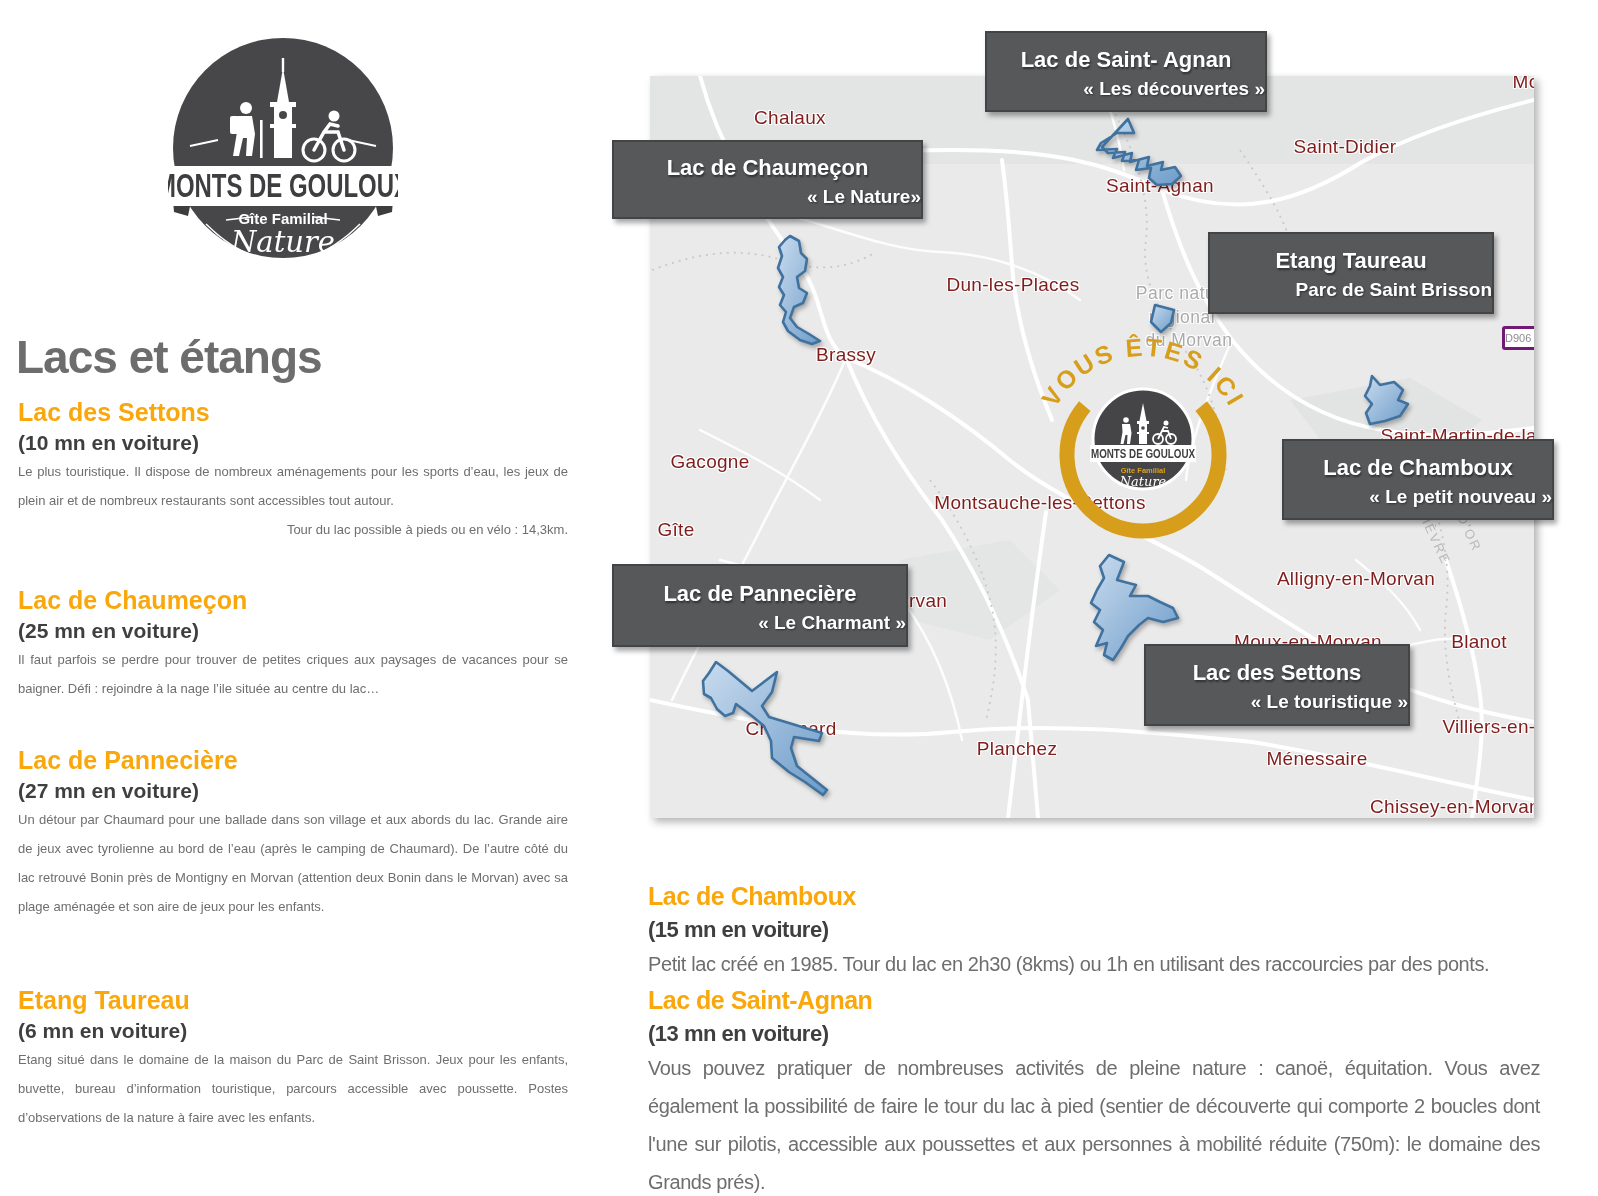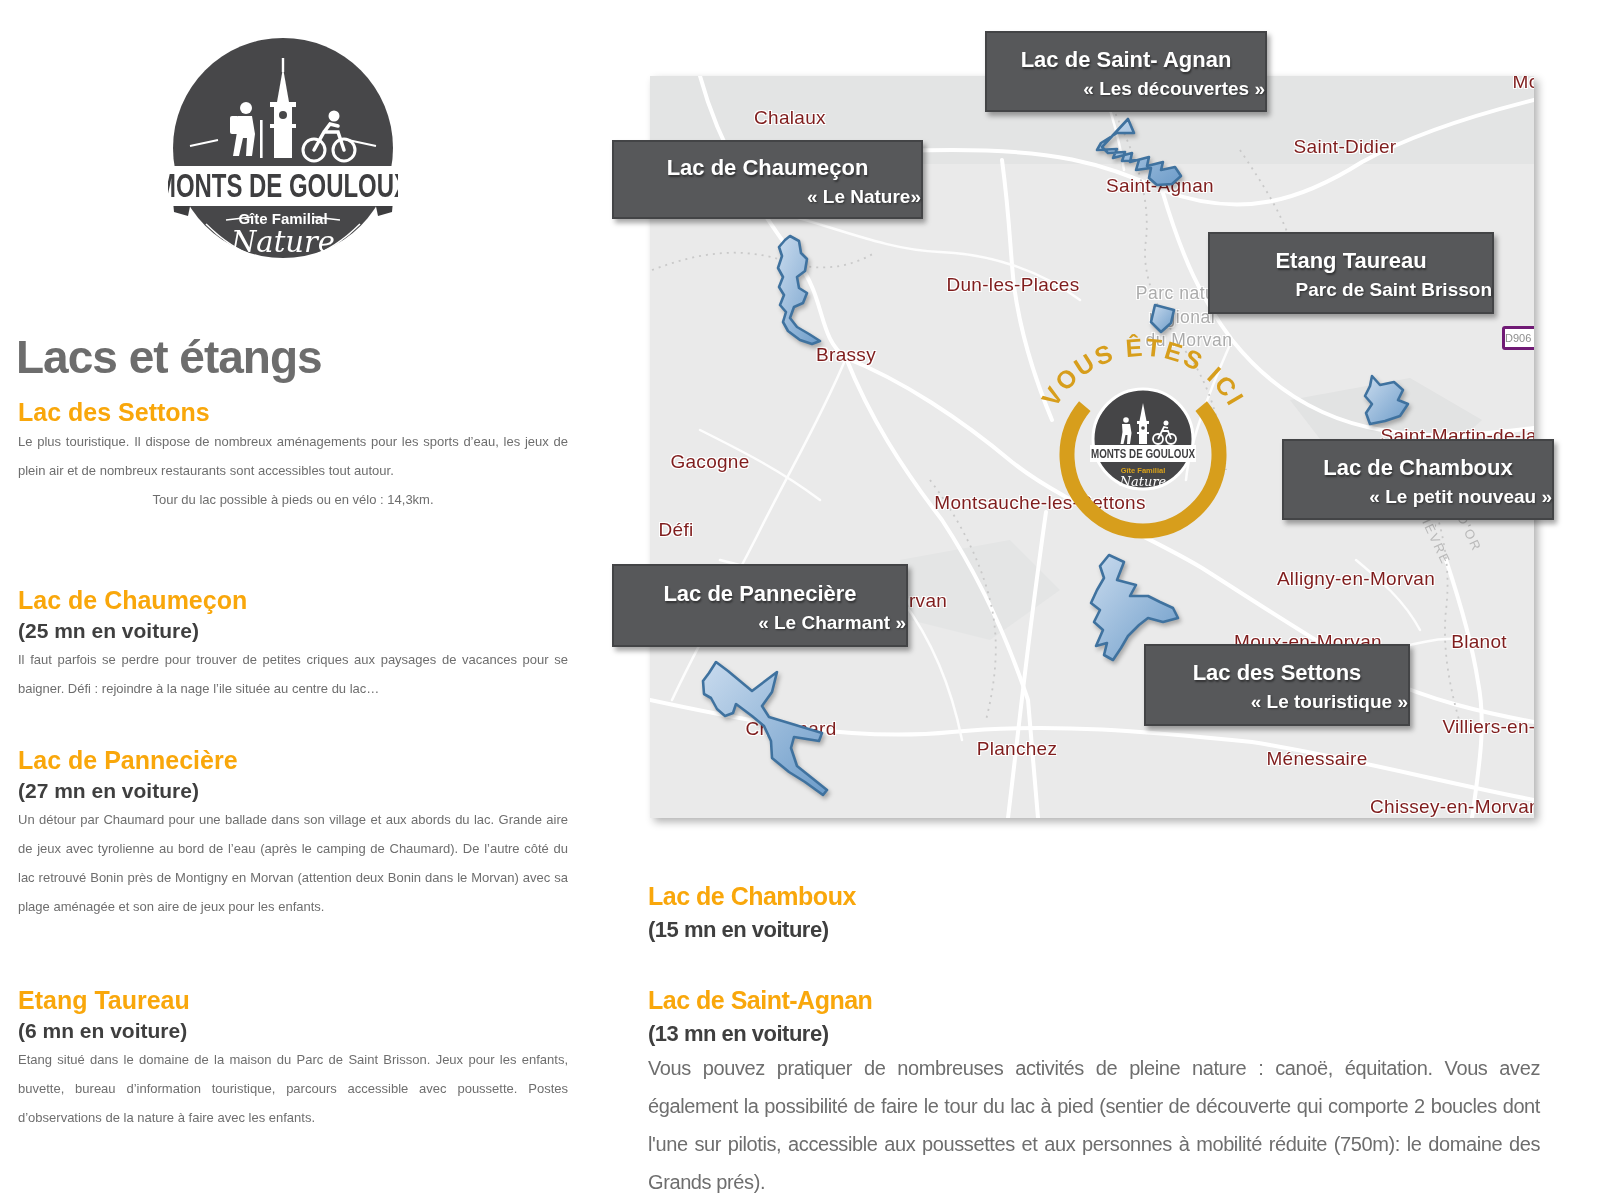--- a/index.html
+++ b/index.html
@@ -8,21 +8,21 @@
 
   
   .logo{position:absolute;left:168px;top:28px;width:230px;height:236px;}
 
   
   .headline{position:absolute;left:16px;top:330px;font-size:46px;font-weight:bold;color:#6d6d6d;letter-spacing:-1px;text-align:center;}
   .sec{position:absolute;left:18px;width:550px;}
   .sec h3{margin:0;font-size:25px;font-weight:bold;color:#F9A70B;}
   .sec .drive{margin:4px 0 2px 0;font-size:21px;font-weight:bold;color:#3f3f3f;}
   .sec p{margin:0;font-size:13px;line-height:29px;color:#6e6e6e;text-align:justify;}
-  .sec p + p{text-align:center;}
+  .sec p + p{text-align:right;}
 
   
   .bsec{position:absolute;left:648px;width:892px;}
   .bsec h3{margin:0;font-size:25px;font-weight:bold;color:#F9A70B;letter-spacing:-0.5px;}
   .bsec .drive{margin:6px 0 2px 0;font-size:22px;font-weight:bold;color:#3f3f3f;letter-spacing:-0.5px;}
   .bsec p{margin:0;font-size:20px;line-height:38px;color:#6e6e6e;text-align:justify;letter-spacing:-0.4px;}
 
   
   .map{position:absolute;left:650px;top:76px;width:884px;height:742px;background:#eaeaea;
        overflow:hidden;box-shadow:4px 4px 8px rgba(0,0,0,.30);}
@@ -93,20 +93,21 @@
       <text x="115" y="196" text-anchor="middle" font-size="15" font-weight="bold" fill="#ffffff">Gîte Familial</text>
       <text x="115" y="224" text-anchor="middle" font-size="29" font-style="italic" fill="#ffffff" font-family="DejaVu Serif, serif">Nature</text>
       <path d="M38,196 Q66,224 96,231 M134,231 Q164,224 192,196" stroke="#fff" stroke-width="1.6" fill="none"></path>
     </svg>
   </div>
 
   <div class="headline">Lacs et étangs</div>
 
   <div class="sec" style="top:398px">
     <h3>Lac des Settons</h3>
+    <div class="drive">(10 mn en voiture)</div>
     <p> Le plus touristique. Il dispose de nombreux aménagements pour les sports d’eau, les jeux de plein air et de nombreux restaurants sont accessibles tout autour.</p>
     <p>Tour du lac possible à pieds ou en vélo : 14,3km.</p>
   </div>
 
   <div class="sec" style="top:586px">
     <h3>Lac de Chaumeçon</h3>
     <div class="drive">(25 mn en voiture)</div>
     <p>Il faut parfois se perdre pour trouver de petites criques aux paysages de vacances pour se baigner. Défi : rejoindre à la nage l’ile située au centre du lac…</p>
   </div>
 
@@ -118,20 +119,21 @@
 
   <div class="sec" style="top:986px">
     <h3>Etang Taureau</h3>
     <div class="drive">(6 mn en voiture)</div>
     <p>Etang situé dans le domaine de la maison du Parc de Saint Brisson. Jeux pour les enfants, buvette, bureau d’information touristique, parcours accessible avec poussette. Postes d’observations de la nature à faire avec les enfants.</p>
   </div>
 
   <div class="bsec" style="top:882px">
     <h3>Lac de Chamboux</h3>
     <div class="drive">(15 mn en voiture)</div>
+    <p>Petit lac créé en 1985. Tour du lac en 2h30 (8kms) ou 1h en utilisant des raccourcies par des ponts.</p>
   </div>
 
   <div class="bsec" style="top:986px">
     <h3>Lac de Saint-Agnan</h3>
     <div class="drive">(13 mn en voiture)</div>
     <p>Vous pouvez pratiquer de nombreuses activités de pleine nature : canoë, équitation. Vous avez également la possibilité de faire le tour du lac à pied (sentier de découverte qui comporte 2 boucles dont l'une sur pilotis, accessible aux poussettes et aux personnes à mobilité réduite (750m): le domaine des Grands prés).</p>
   </div>
 
   <div class="map">
 
@@ -170,21 +172,21 @@
         </g>
       </g>
     </svg>
 
     <div class="place" style="left:140px;top:42px">Chalaux</div>
     <div class="place" style="left:695px;top:71px">Saint-Didier</div>
     <div class="place" style="left:510px;top:110px">Saint-Agnan</div>
     <div class="place" style="left:363px;top:209px">Dun-les-Places</div>
     <div class="place" style="left:196px;top:279px">Brassy</div>
     <div class="place" style="left:60px;top:386px">Gacogne</div>
-    <div class="place" style="left:26px;top:454px">Défi</div>
+    <div class="place" style="left:26px;top:454px">Gîte</div>
     <div class="place" style="left:390px;top:427px">Montsauche-les-Settons</div>
     <div class="place" style="left:706px;top:503px">Alligny-en-Morvan</div>
     <div class="place" style="left:658px;top:566px">Moux-en-Morvan</div>
     <div class="place" style="left:829px;top:566px">Blanot</div>
     <div class="place" style="left:367px;top:673px">Planchez</div>
     <div class="place" style="left:667px;top:683px">Ménessaire</div>
     <div class="place" style="left:805px;top:731px">Chissey-en-Morvan</div>
     <div class="place" style="left:847px;top:651px">Villiers-en-M</div>
     <div class="place" style="left:820px;top:360px">Saint-Martin-de-la-M</div>
     <div class="place" style="left:215px;top:525px">Ouroux-en-Morvan</div>

